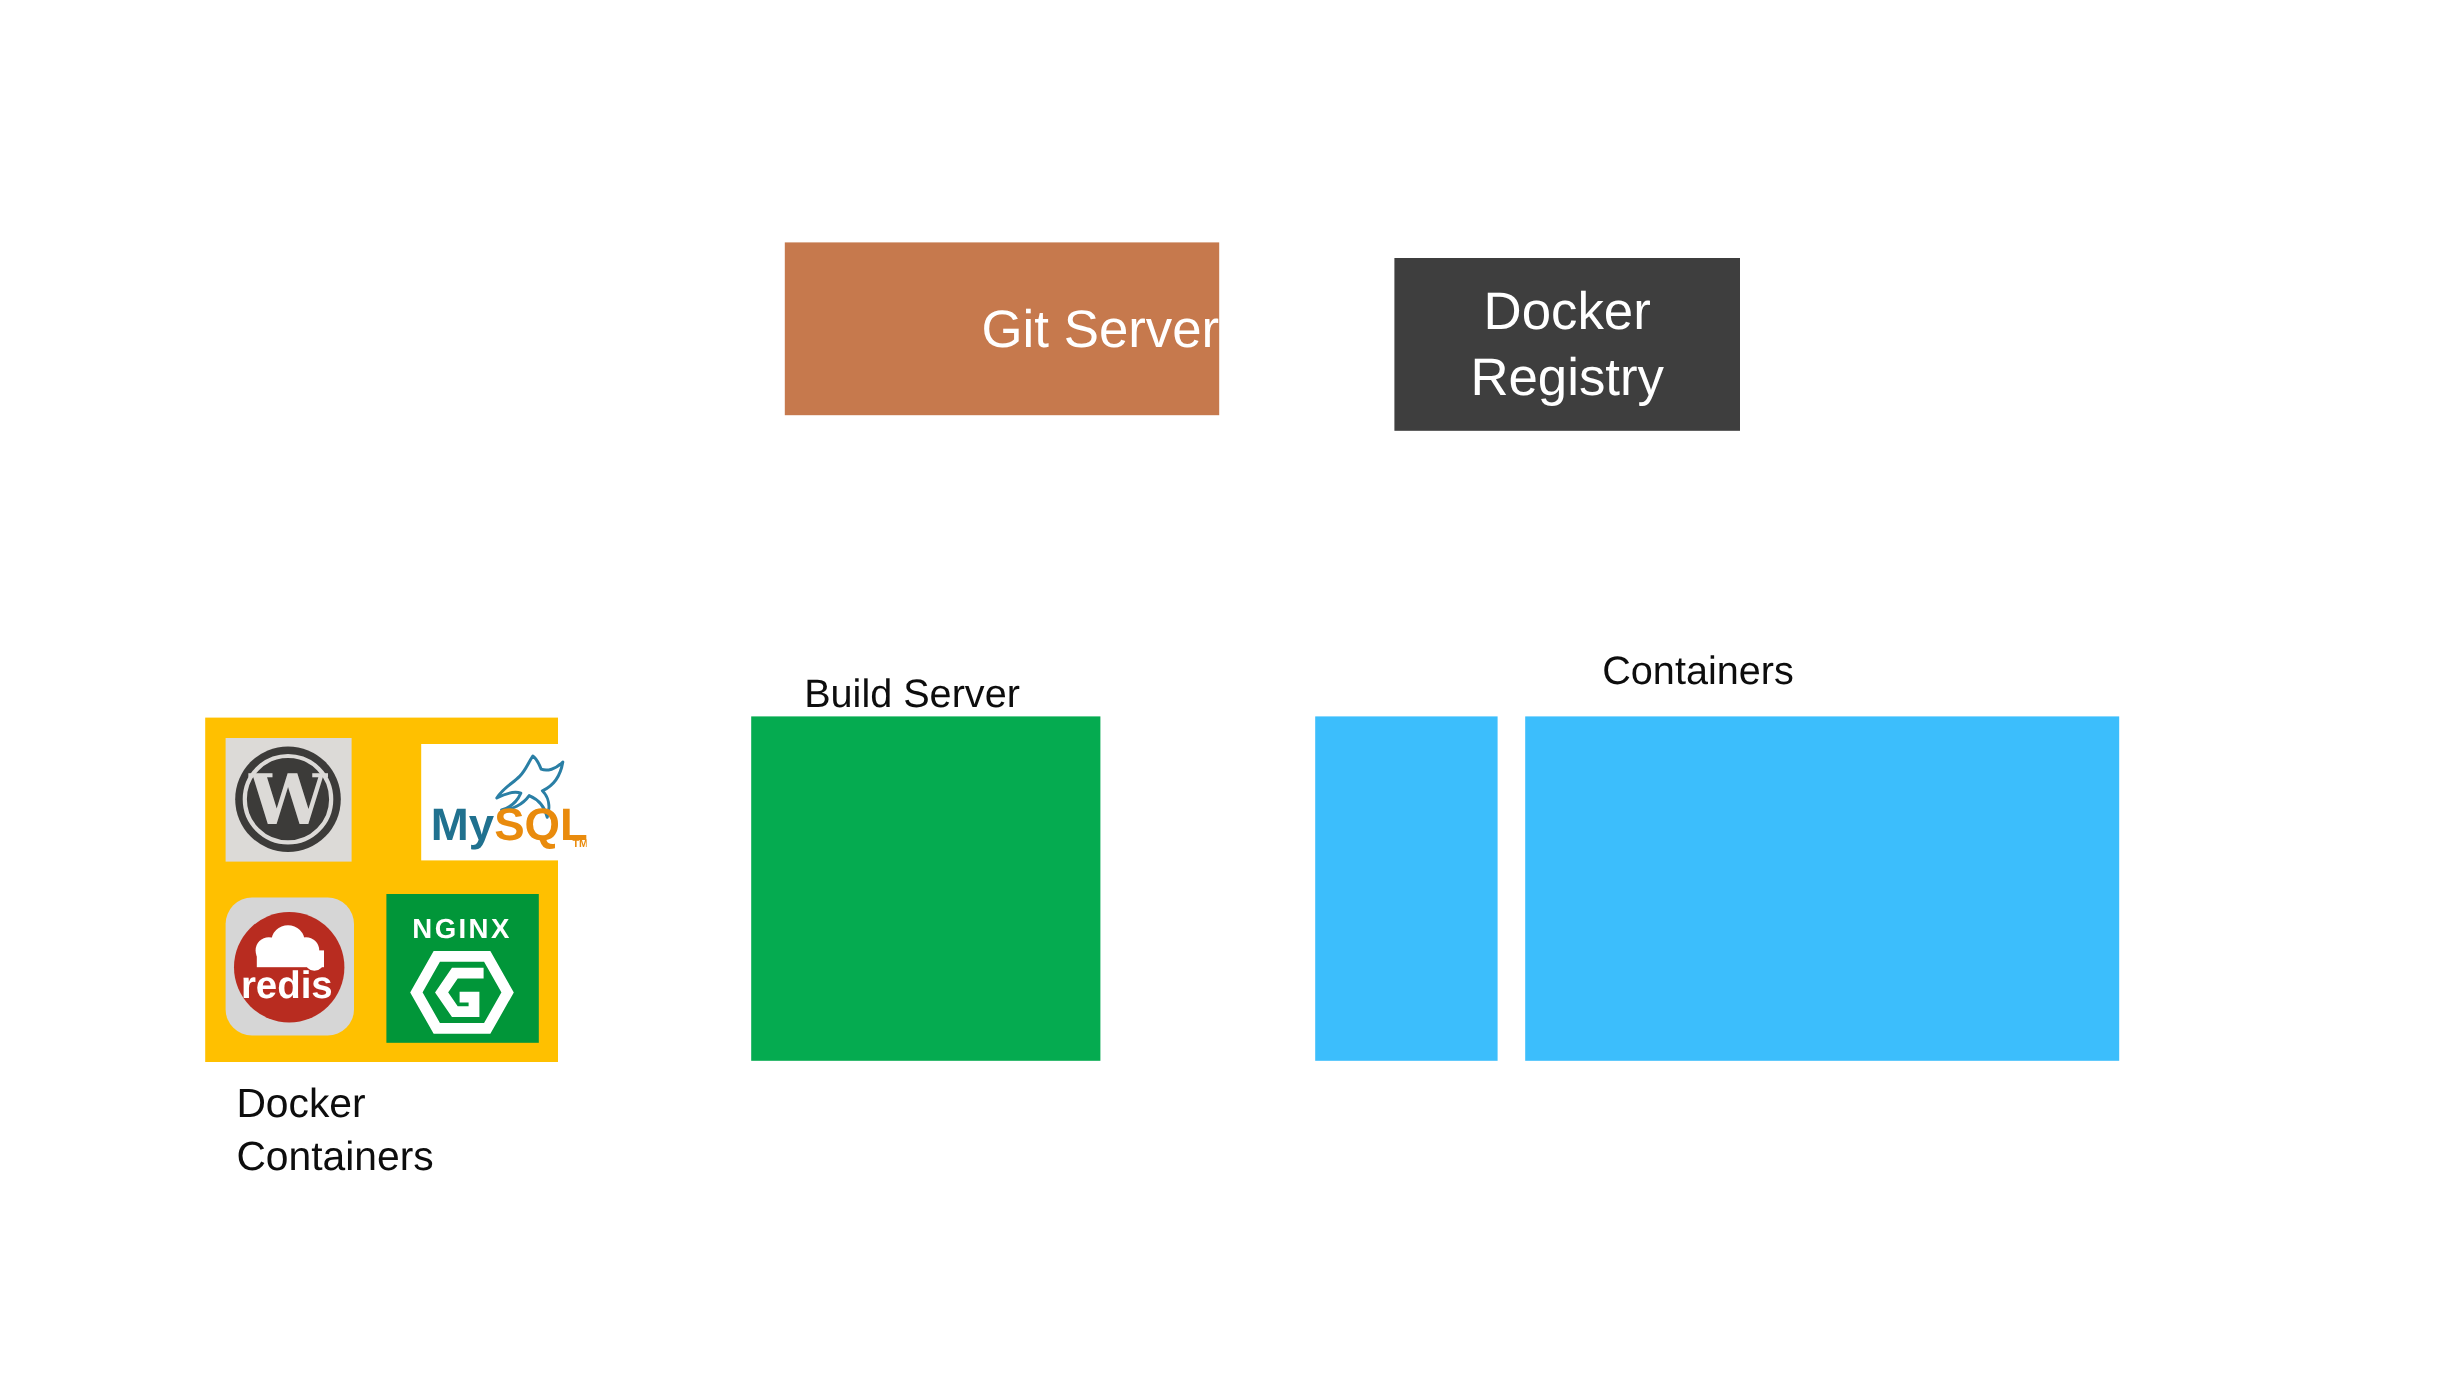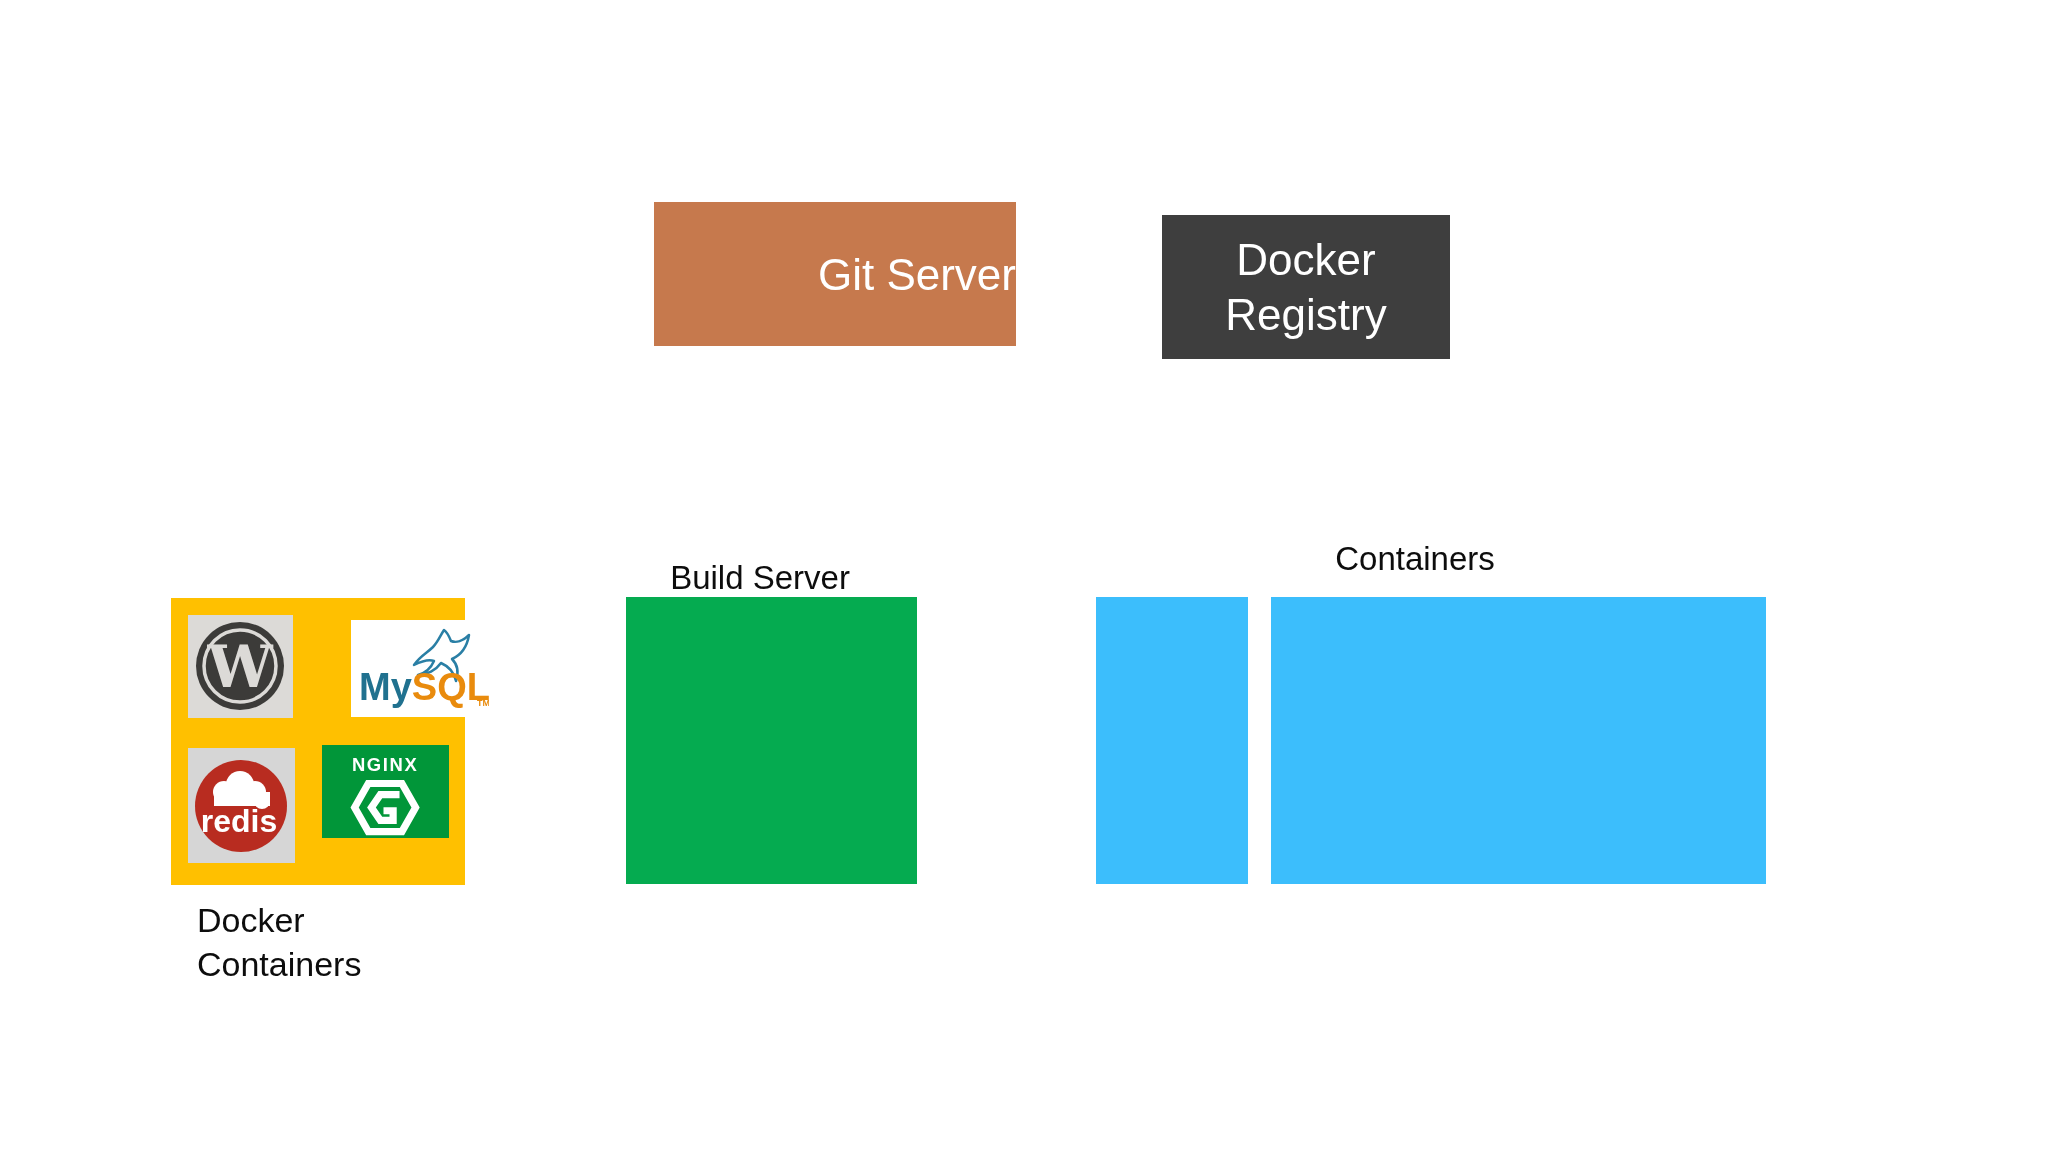--- a/index.html
+++ b/index.html
@@ -33,22 +33,22 @@
   }
   .label-dev{left:144px;top:522px;width:370px;}
   .label-build{left:655px;top:522px;width:210px;margin-top:36px;}
   .label-prod{left:1315px;top:539px;width:200px;}
 
   
   .dev-box{left:171px;top:598px;width:294px;height:287px;}
   .tile{position:absolute;overflow:hidden;}
   .tile-wordpress{left:17px;top:17px;width:105px;height:103px;}
   .tile-mysql{left:141px;top:22px;width:138px;height:97px;margin-left:39px;}
-  .tile-redis{left:17px;top:150px;width:107px;height:115px;}
-  .tile-nginx{left:151px;top:147px;width:127px;height:93px;}
+  .tile-redis{left:17px;top:150px;width:107px;height:115px;border-radius:22px;}
+  .tile-nginx{left:151px;top:147px;width:127px;height:124px;}
   .tile svg{display:block;width:100%;height:100%;}
 
   
   .node-build{left:626px;top:597px;width:291px;height:287px;}
   .node-prod-small{left:1096px;top:597px;width:152px;height:287px;}
   .node-prod-large{left:1271px;top:597px;width:495px;height:287px;}
 
   
   .caption{
     left:197px;top:898px;width:240px;height:82px;

